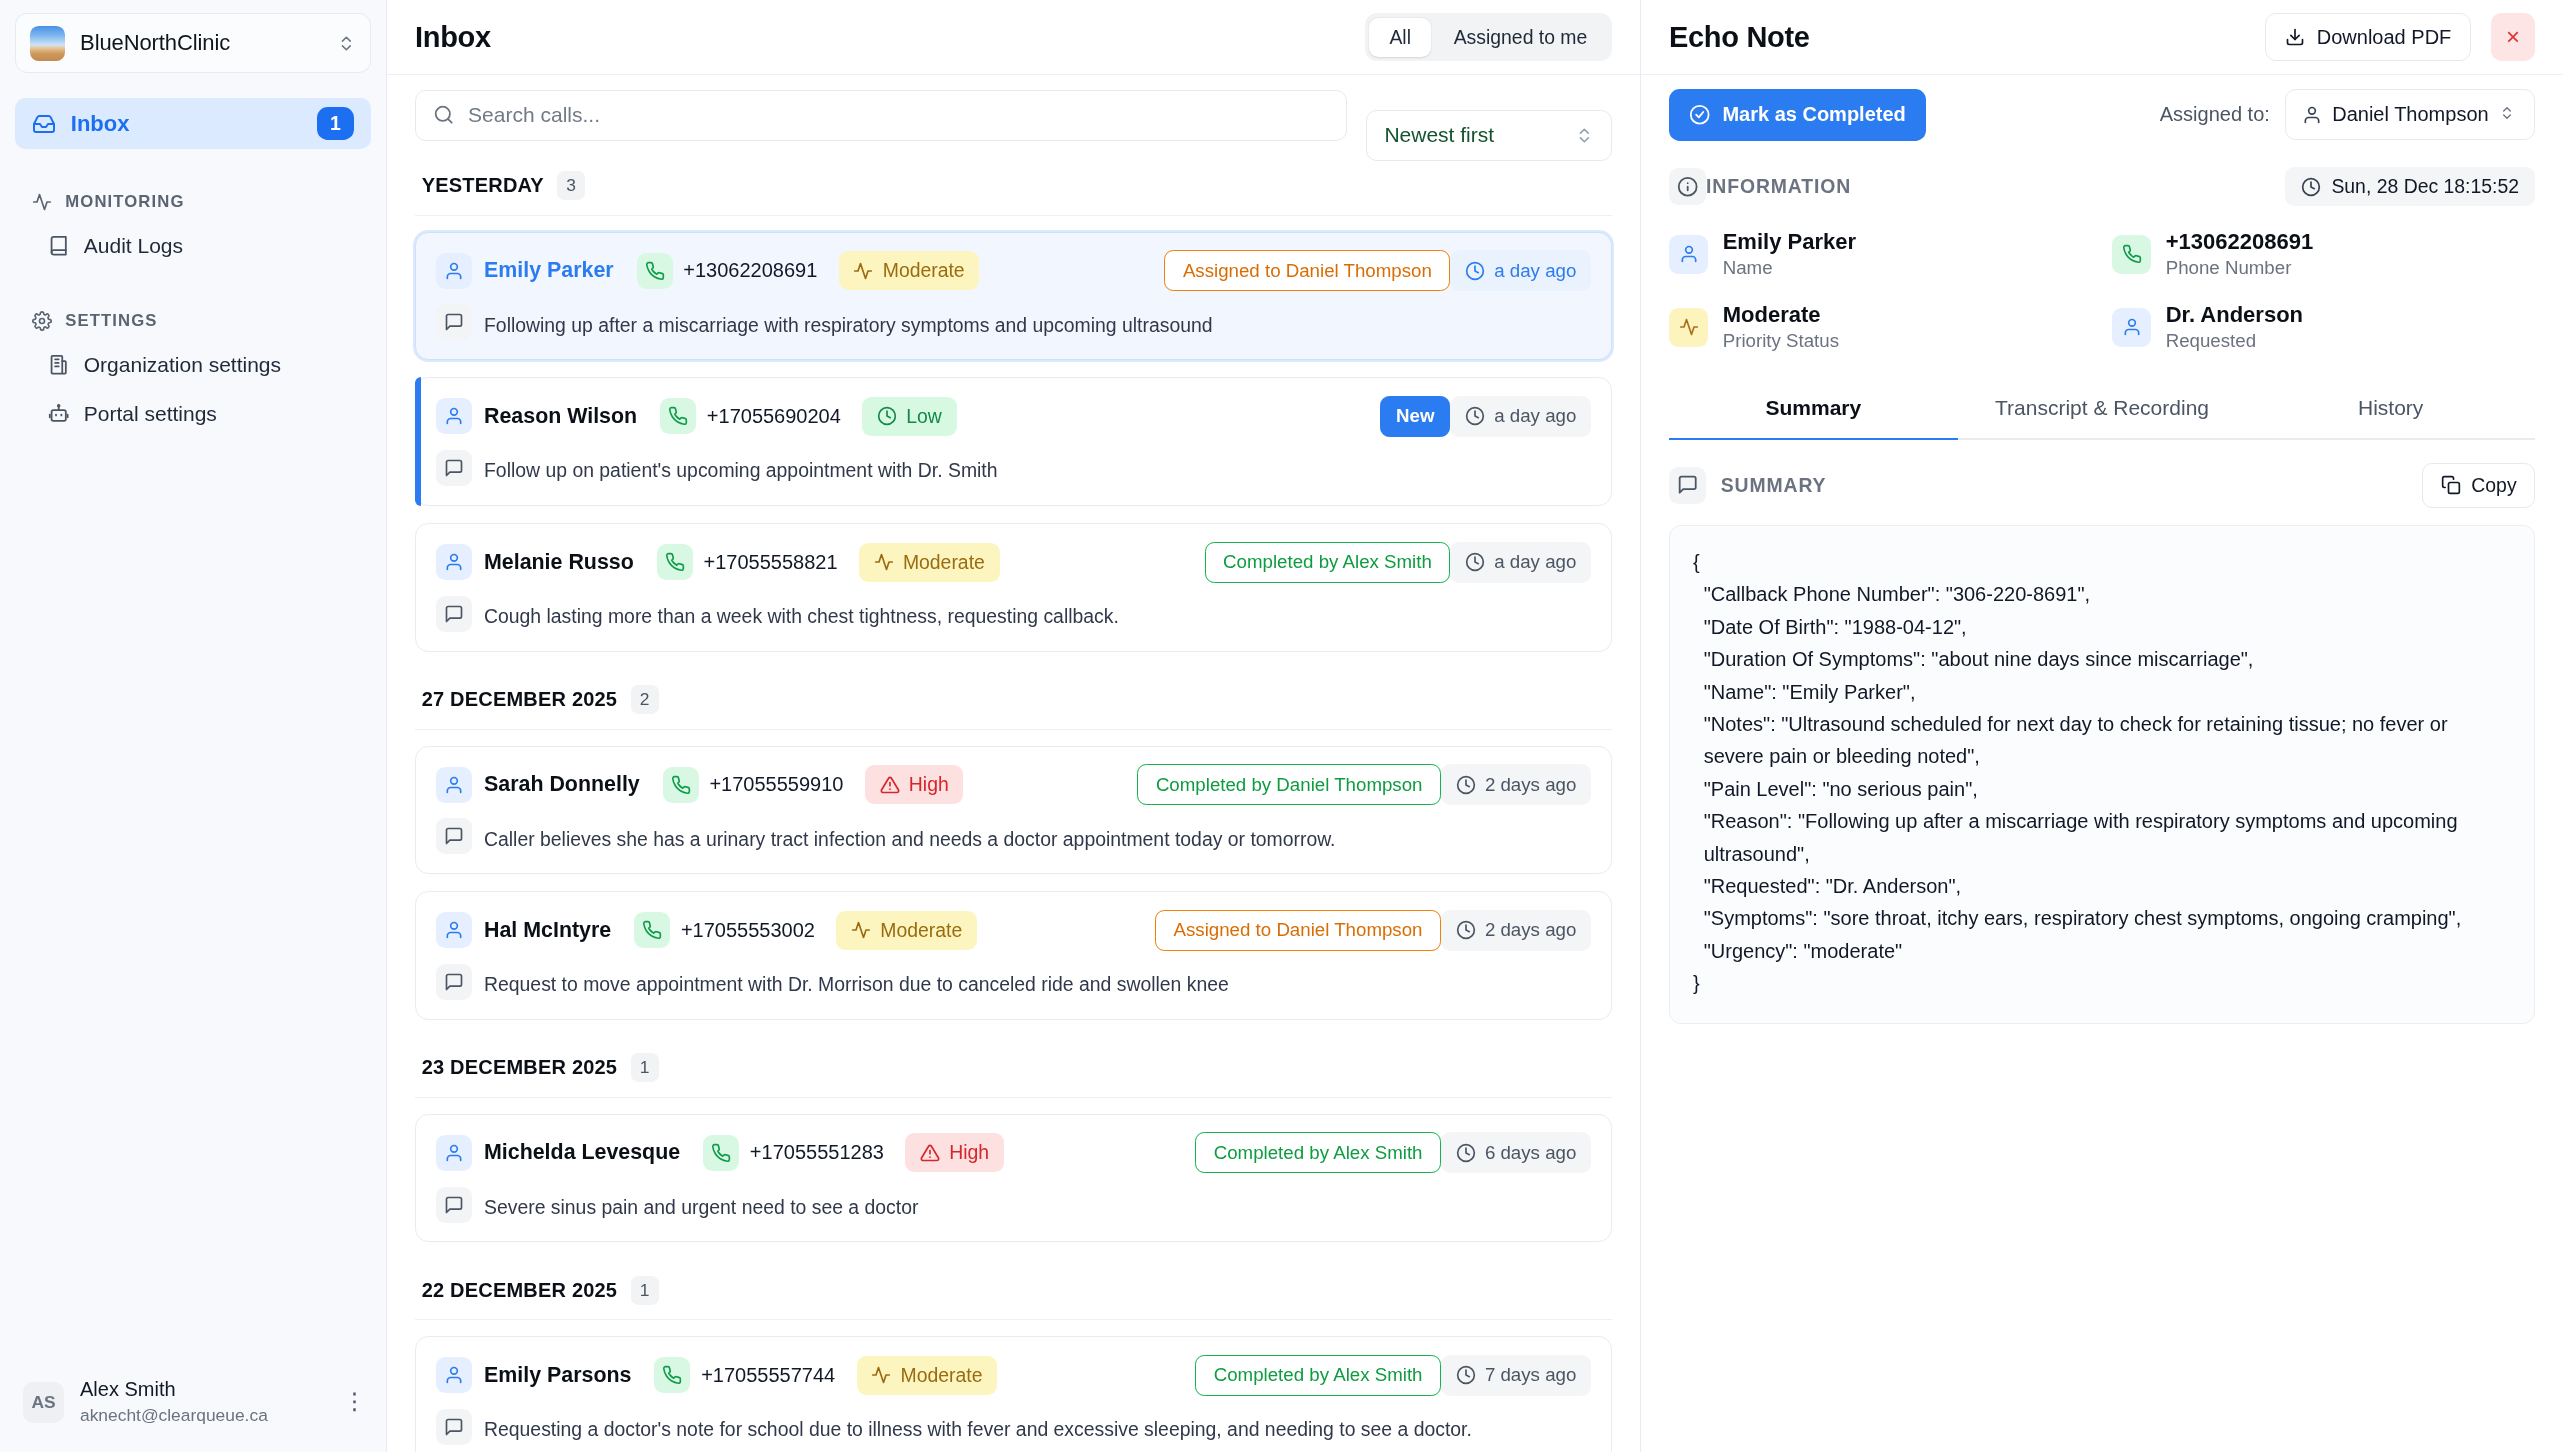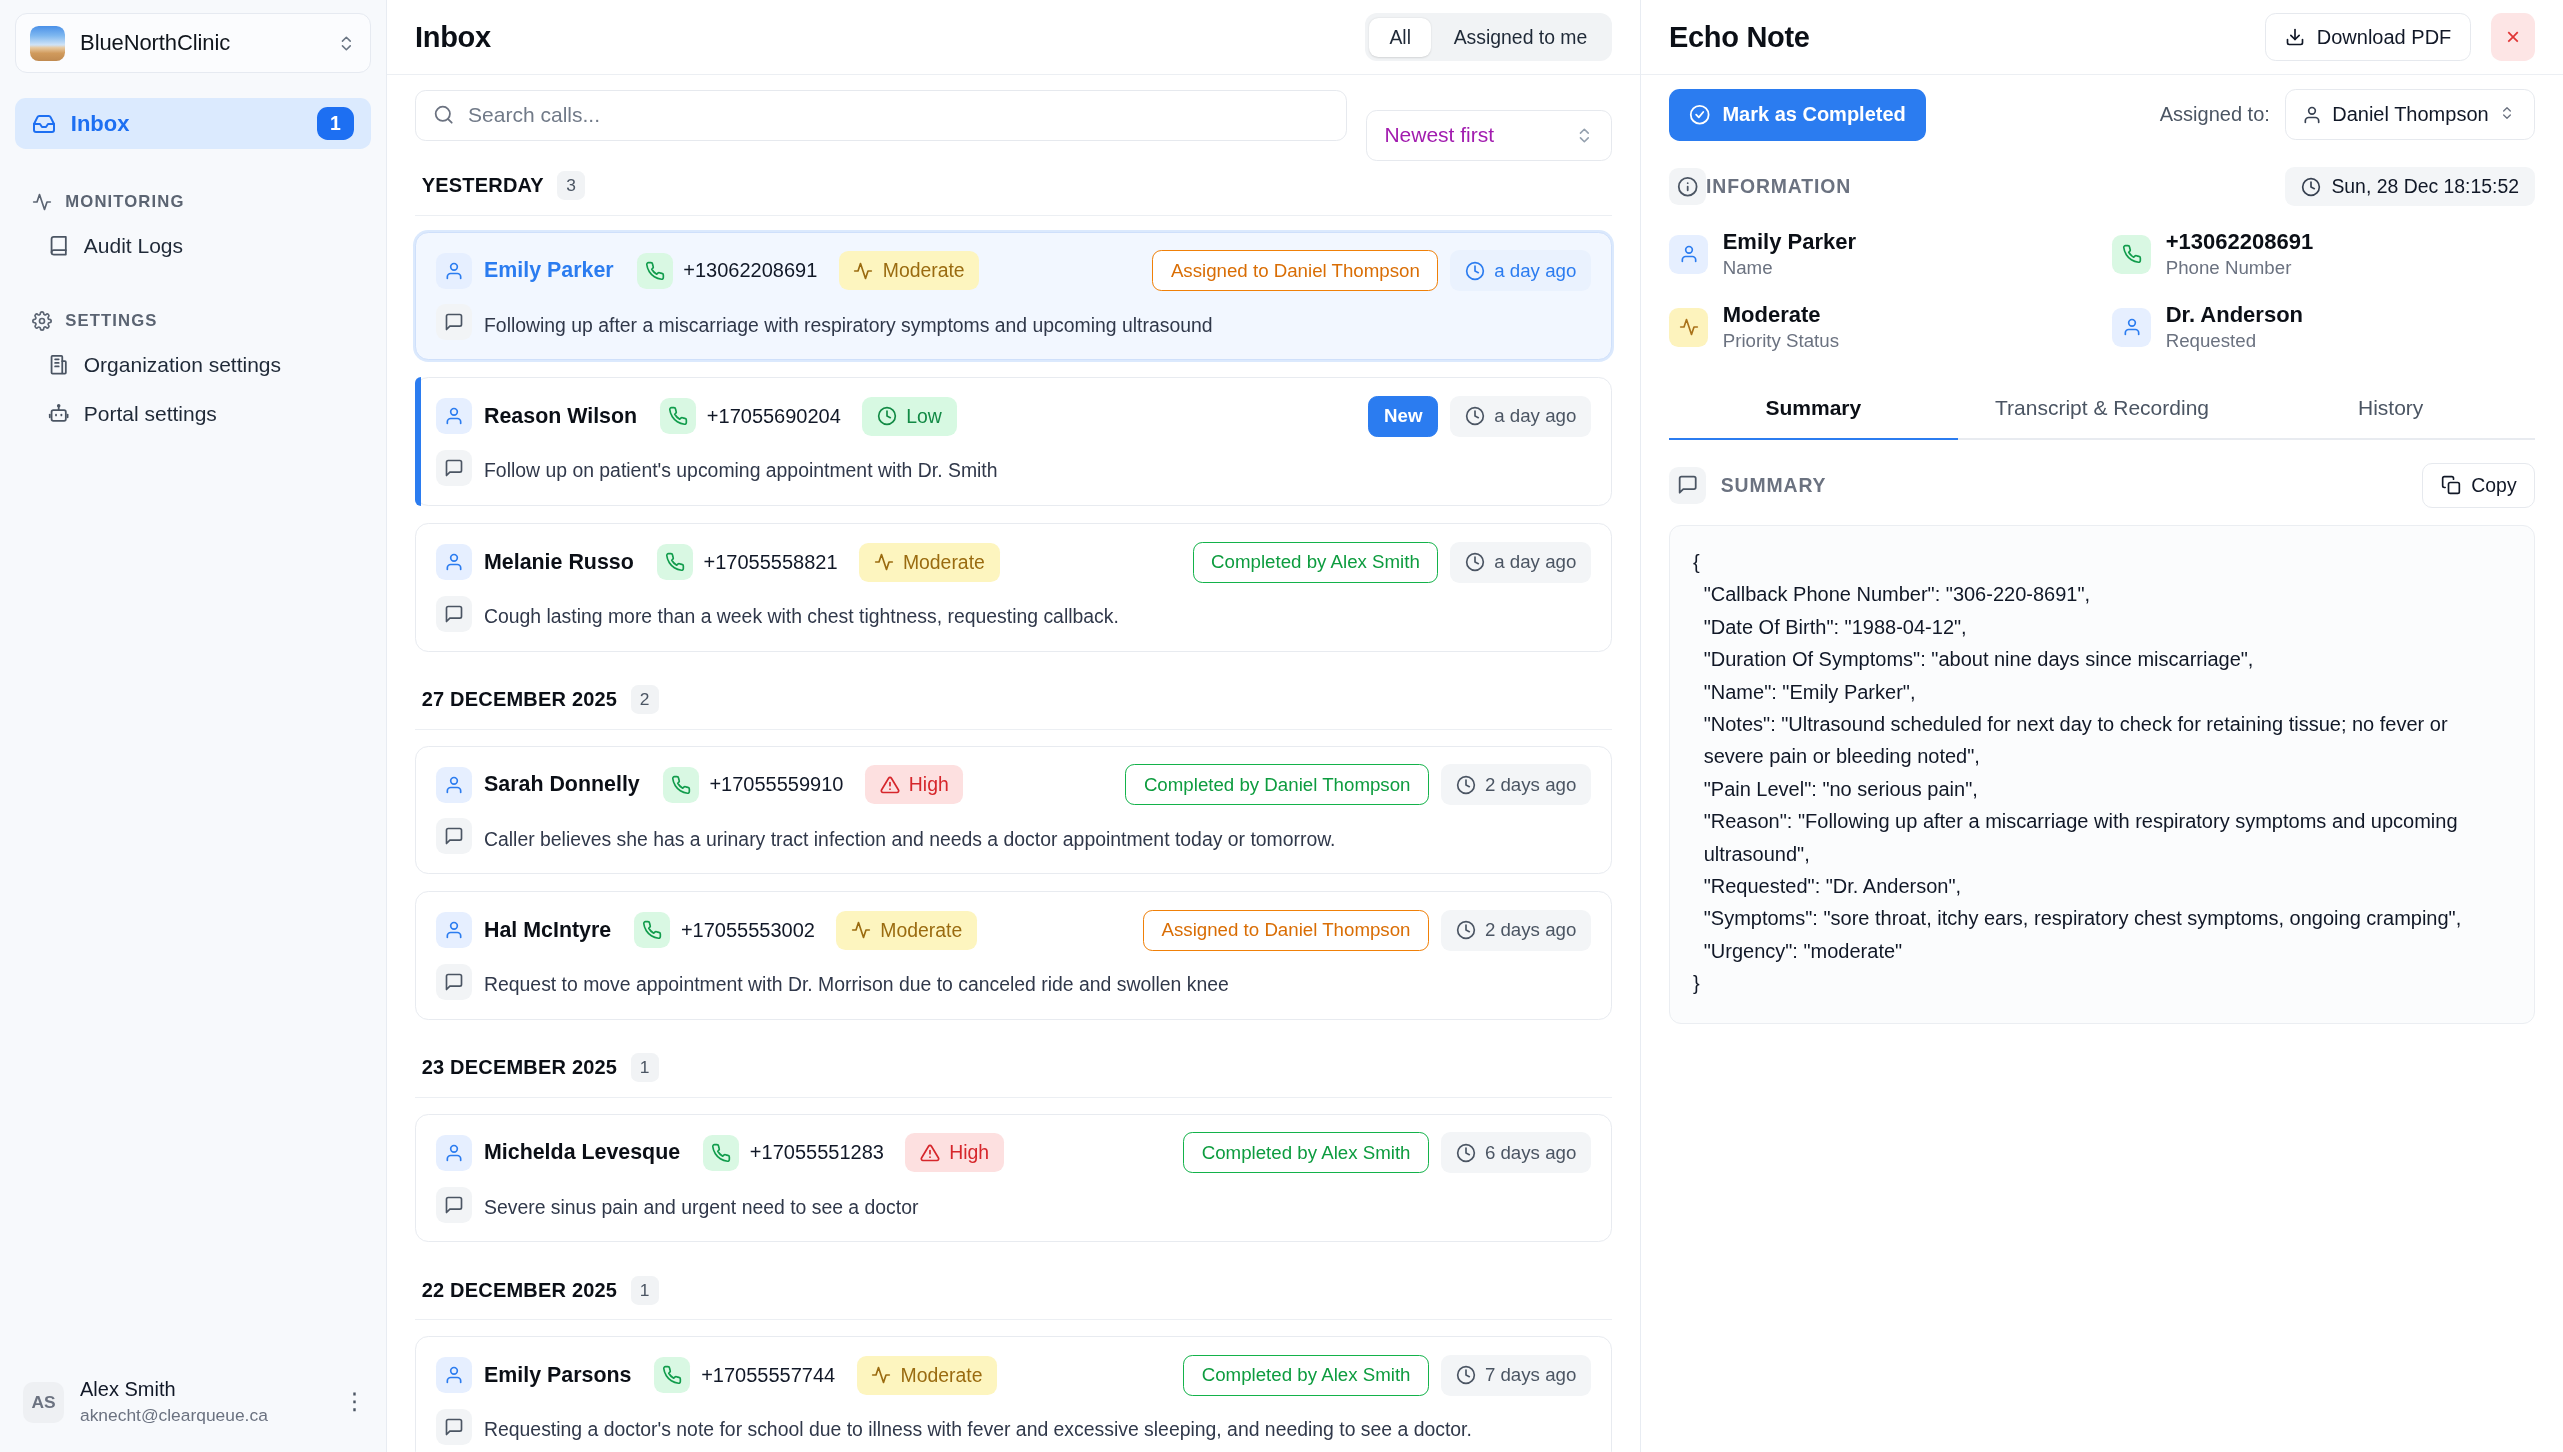--- a/index.html
+++ b/index.html
@@ -129,21 +129,21 @@
   }
   .search-ic { width: 21.4px; height: 21.4px; flex: 0 0 21.4px; color: #6b7280; }
   .search-input {
     border: none; outline: none; flex: 1; font-size: 21px; color: #737373;
     font-family: "Liberation Sans", sans-serif; background: transparent;
   }
   .search-input::placeholder { color: #717a88; }
   .sort-select {
     width: 246px; height: 51px; border: 1.3px solid #e6e9ee; border-radius: 10.7px;
     display: flex; align-items: center; padding: 0 17.4px;
-    font-size: 21px; color: #a21caf; cursor: pointer; background: #fff; margin-top: 40px;
+    font-size: 21px; color: #14532d; cursor: pointer; background: #fff; margin-top: 40px;
   }
   .sort-select .chev-updown { margin-left: auto; color: #94a0ae; }
 
   .list-scroll { flex: 1; overflow: hidden; padding: 0 28px; }
   .day-head {
     display: flex; align-items: center; gap: 13.3px;
     padding: 16px 6.7px 14.7px 6.7px;
     border-bottom: 1.3px solid #eceff3;
   }
   .day-label { font-size: 20px; font-weight: bold; color: #0b0f16; letter-spacing: 0.2px; }
@@ -183,21 +183,21 @@
   .pri-badge {
     margin-left: 21.4px; height: 39px; border-radius: 9.3px;
     display: flex; align-items: center; gap: 9.3px; padding: 0 14.7px;
     font-size: 19.4px;
   }
   .pri-badge.moderate { background: #fdf5bf; color: #9a6b10; }
   .pri-badge.low { background: #d7f9e2; color: #128a45; }
   .pri-badge.high { background: #fde0e0; color: #d6262b; }
   .pri-badge .p-ic { width: 20px; height: 20px; flex: 0 0 20px; }
 
-  .right-group { margin-left: auto; display: flex; align-items: center; gap: 12px; }
+  .right-group { margin-left: auto; display: flex; align-items: center; }
   .status-pill {
     height: 41px; border-radius: 9.3px; display: flex; align-items: center;
     padding: 0 17.4px; font-size: 18.7px; border: 1.3px solid transparent; background: #fff;
   }
   .status-pill.assigned { border-color: #f08008; color: #d96d04; }
   .status-pill.completed { border-color: #13b24a; color: #0d9c3f; }
   .status-pill.newbtn { background: #2b7cf0; color: #fff; border-color: #2b7cf0; font-weight: bold; padding: 0 14.7px; }
   .time-pill {
     height: 41px; border-radius: 9.3px; background: #f3f5f7;
     display: flex; align-items: center; gap: 9.3px; padding: 0 14.7px;

